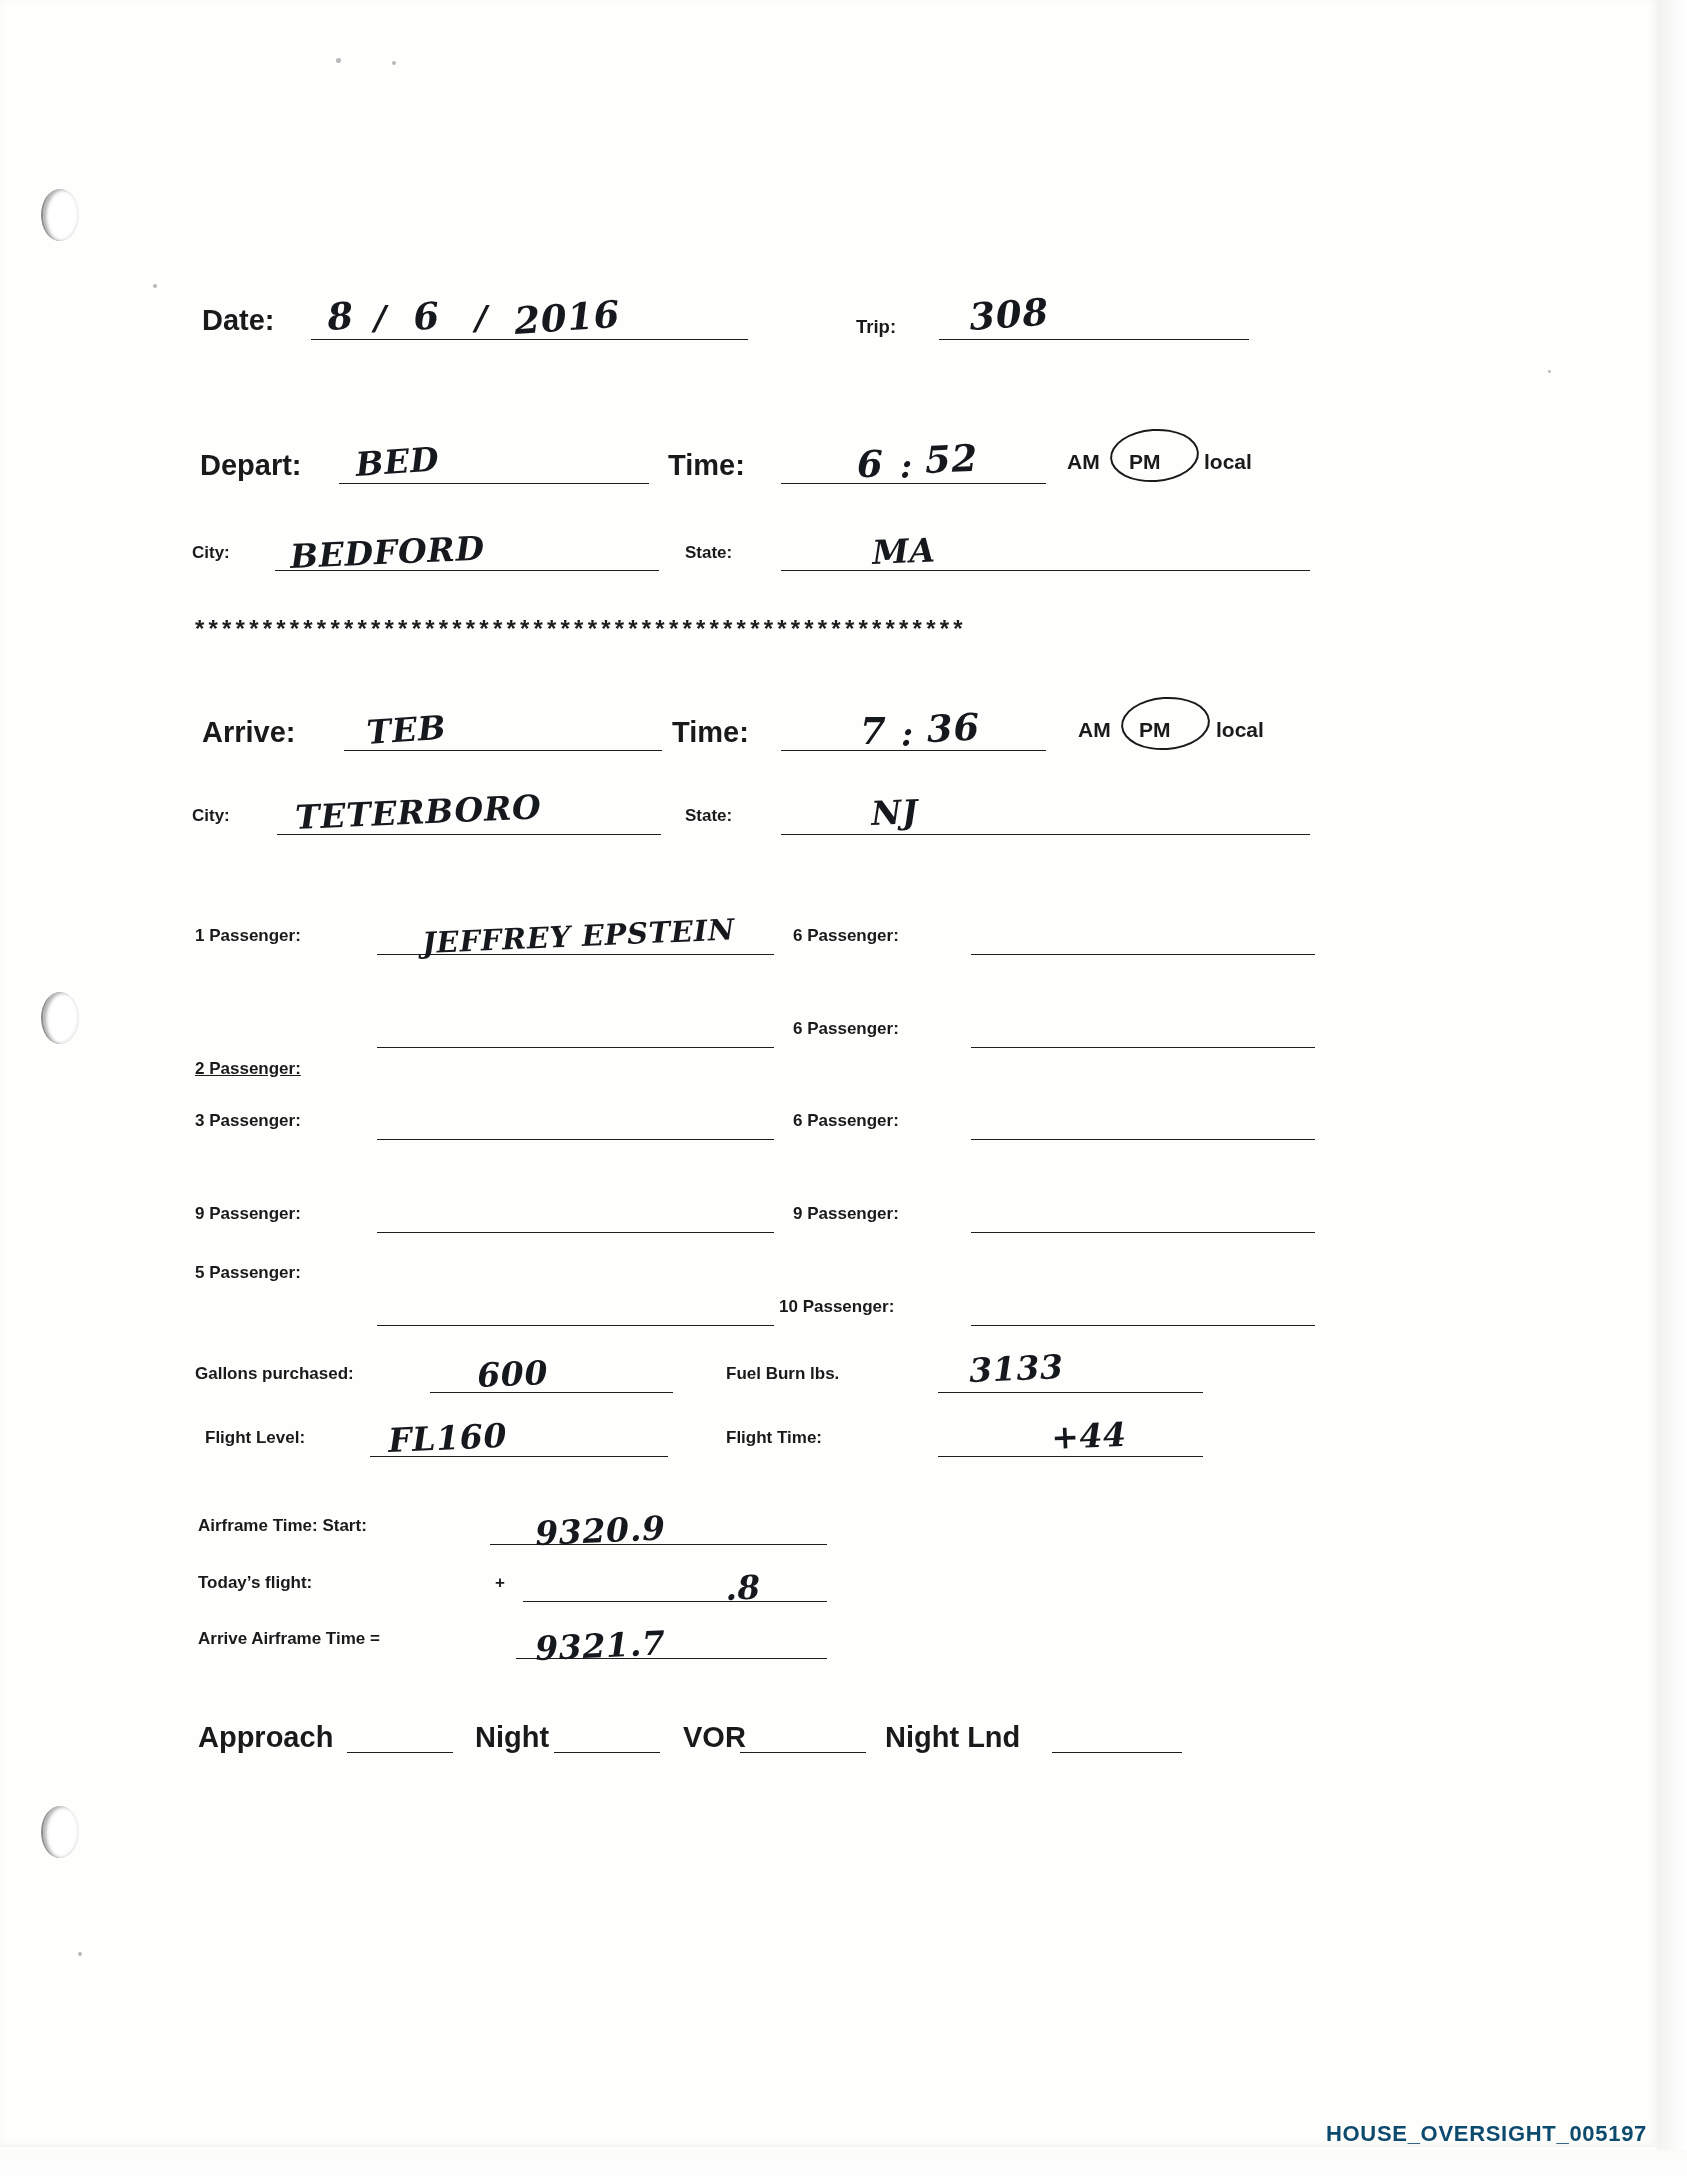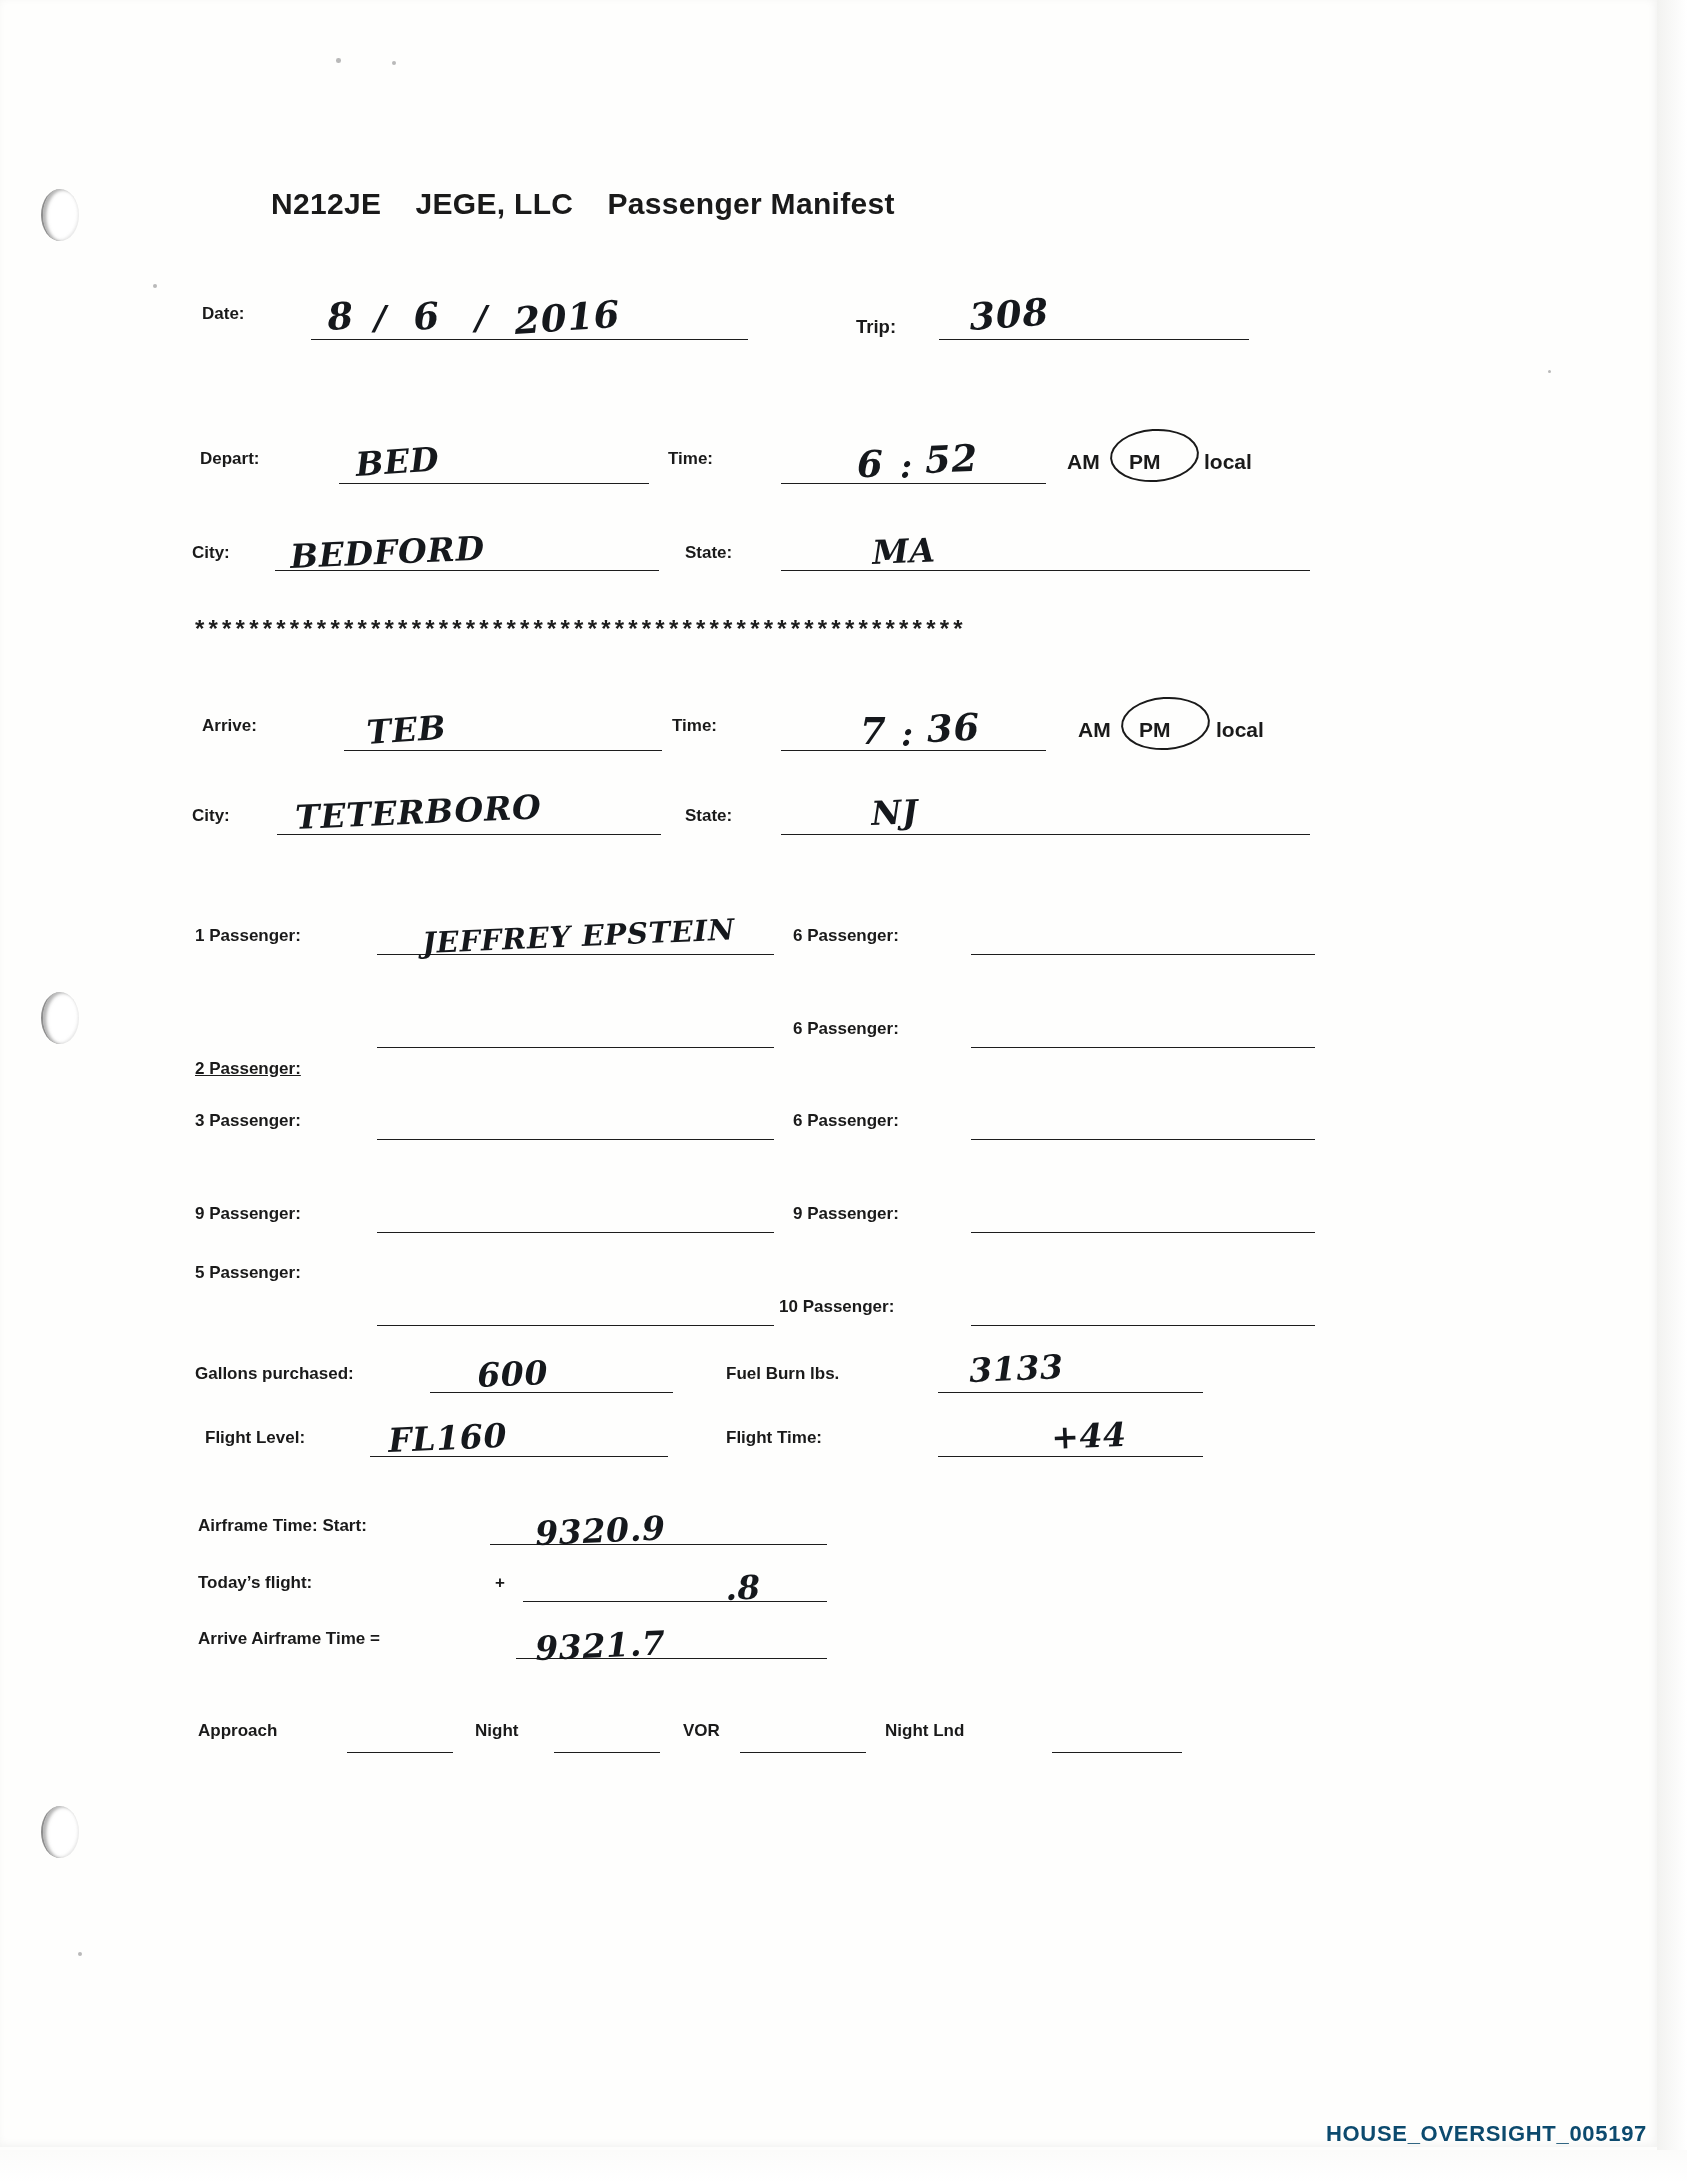--- a/index.html
+++ b/index.html
@@ -70,21 +70,21 @@
     letter-spacing: 0.3px;
     white-space: nowrap;
   }
   .title .gap { display: inline-block; width: 17px; }
 
   .lbl {
     position: absolute;
     font-weight: bold;
     white-space: nowrap;
   }
-  .lbl-lg { font-size: 17px; }
+  .lbl-lg { font-size: 29px; }
   .lbl-md { font-size: 18.5px; }
   .lbl-sm { font-size: 17px; }
 
   .rule {
     position: absolute;
     border-bottom: 1.7px solid #1d1d1d;
     height: 0;
   }
 
   
@@ -151,27 +151,20 @@
   <div class="hole h1"></div>
   <div class="hole h2"></div>
   <div class="hole h3"></div>
 
   <div class="speck" style="left:336px; top:58px; width:4.6px; height:4.6px;"></div>
   <div class="speck" style="left:392px; top:61px; width:4px; height:4px;"></div>
   <div class="speck" style="left:153px; top:284px; width:4px; height:4px;"></div>
   <div class="speck" style="left:1548px; top:370px; width:3.3px; height:3.3px;"></div>
   <div class="speck" style="left:78px; top:1952px; width:4px; height:4px;"></div>
 
-  <div class="title">
-    <span>N212JE</span>
-    <span class="gap"></span>
-    <span>JEGE, LLC</span>
-    <span class="gap"></span>
-    <span>Passenger Manifest</span>
-  </div>
 
   <div class="lbl lbl-lg" style="left:202px; top:304px;">Date:</div>
   <div class="rule" style="left:311px; top:339px; width:437px;"></div>
   <div class="hw hw-xl skew" style="left:329px; top:295px;">8</div>
   <div class="hw hw-lg" style="left:374px; top:299px;">/</div>
   <div class="hw hw-xl skew" style="left:415px; top:295px;">6</div>
   <div class="hw hw-lg" style="left:475px; top:299px;">/</div>
   <div class="hw hw-xl skew" style="left:516px; top:299px;">2016</div>
 
   <div class="lbl lbl-md" style="left:856px; top:316px;">Trip:</div>

